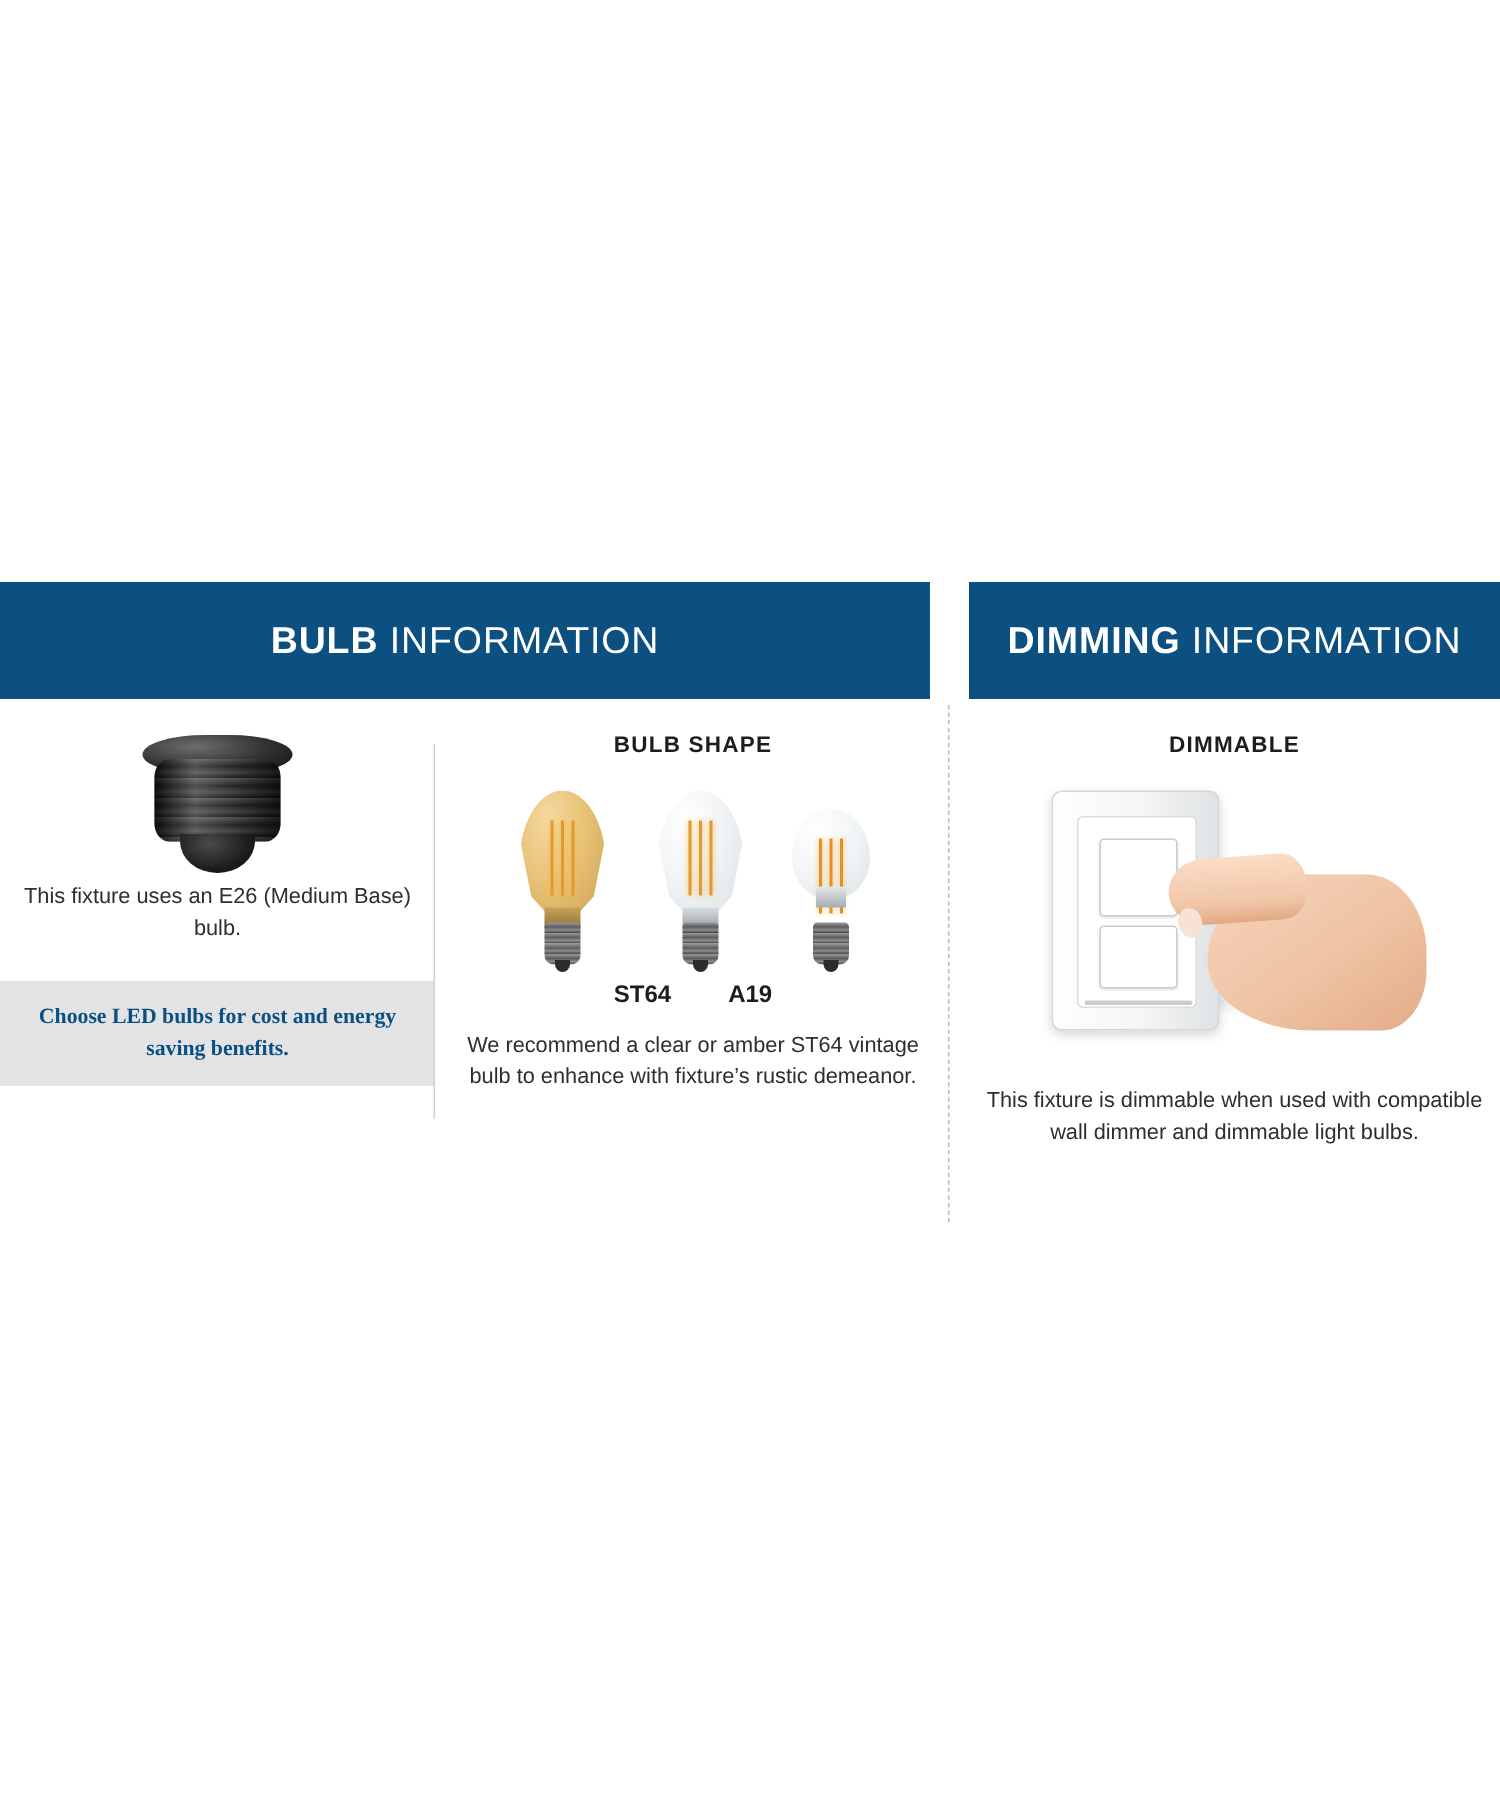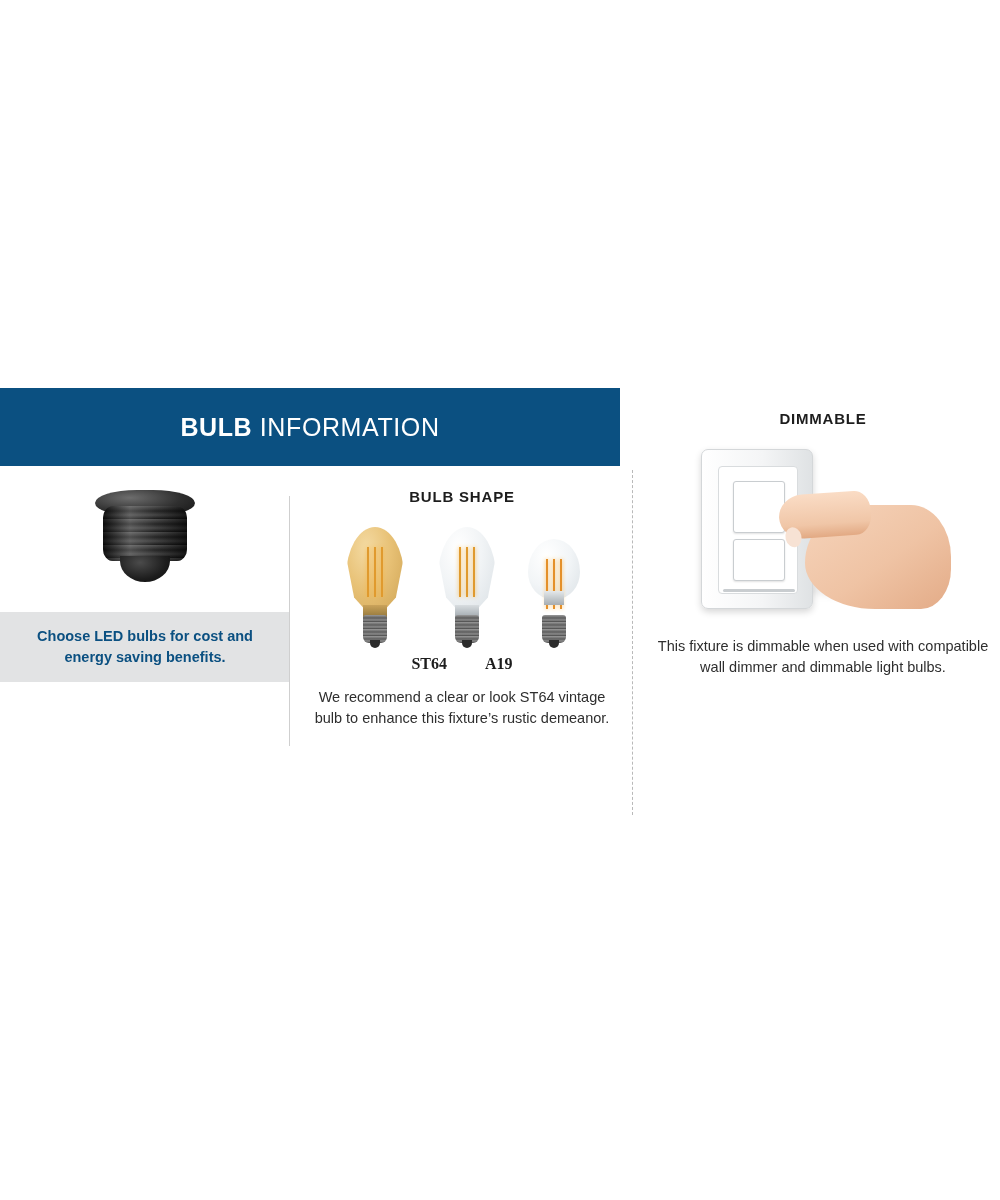--- a/index.html
+++ b/index.html
@@ -99,20 +99,21 @@
   
   .tip {
     margin-top: 24px;
     background: #e2e3e4;
     padding: 14px 16px;
     text-align: center;
     color: #0b5081;
     font-weight: 700;
     font-size: 14.5px;
     line-height: 21px;
+    font-family: Liberation Serif, serif;
   }
 
   
   .dashed {
     position: absolute;
     top: 470px;
     left: 632px;
     width: 0;
     height: 345px;
     border-left: 1px dashed #b9b9b9;
@@ -309,21 +310,21 @@
   .shadow {
     position: absolute;
     left: 108px; top: 140px;
     width: 120px; height: 12px;
     background: rgba(0,0,0,.10);
     filter: blur(4px);
     border-radius: 50%;
   }
 
   .dim-caption {
-    margin-top: 18px;
+    margin-top: 28px;
     text-align: center;
     font-size: 14.5px;
     line-height: 21px;
     color: #2e2e2e;
     padding: 0 6px;
   }
 </style>
 </head>
 <body>
 
@@ -345,20 +346,21 @@
           <div class="vdiv"></div>
 
 
           <div class="base-art">
             <div class="cap"></div>
             <div class="screw"></div>
             <div class="tipbtm"></div>
           </div>
 
 
+          <div class="caption">This fixture uses an E26 (Medium Base) bulb.</div>
 
           <div class="tip">Choose LED bulbs for cost and energy saving benefits.</div>
         </div>
 
         <div class="col-shape">
           <div class="col-title">BULB SHAPE</div>
 
           <div class="bulbs-row">
 
             <div class="bulb-item">
@@ -395,35 +397,38 @@
                     <i></i>
                     <i></i>
                   </div>
                 <div class="neck"></div>
                 <div class="screwbase"></div>
               </div>
             </div>
 
           </div>
 
-          <div style="display:flex; justify-content:center; gap:38px;font-family:Liberation Serif, serif;">
+          <div style="display:flex; justify-content:center; gap:38px;">
             <div class="bulb-name">ST64</div>
             <div class="bulb-name">A19</div>
           </div>
 
-          <div class="caption" style="margin-top:14px;">We recommend a clear or look ST64 vintage bulb to enhance this fixture’s rustic demeanor.</div>
+          <div class="caption" style="margin-top:14px;">We recommend a clear or amber ST64 vintage bulb to enhance with fixture’s rustic demeanor.</div>
         </div>
 
       </div>
     </div>
 
     <div class="panel-gap"></div>
 
     <div class="panel-right">
 
+      <div class="hdr">
+        <div class="t"><b>DIMMING</b><span> INFORMATION</span></div>
+      </div>
 
       <div style="padding-top:22px;">
         <div class="col-title">DIMMABLE</div>
 
         <div class="dimmer-art">
           <div class="shadow"></div>
           <div class="plate">
             <div class="inner">
               <div class="rocker top"></div>
               <div class="rocker bottom"></div>

